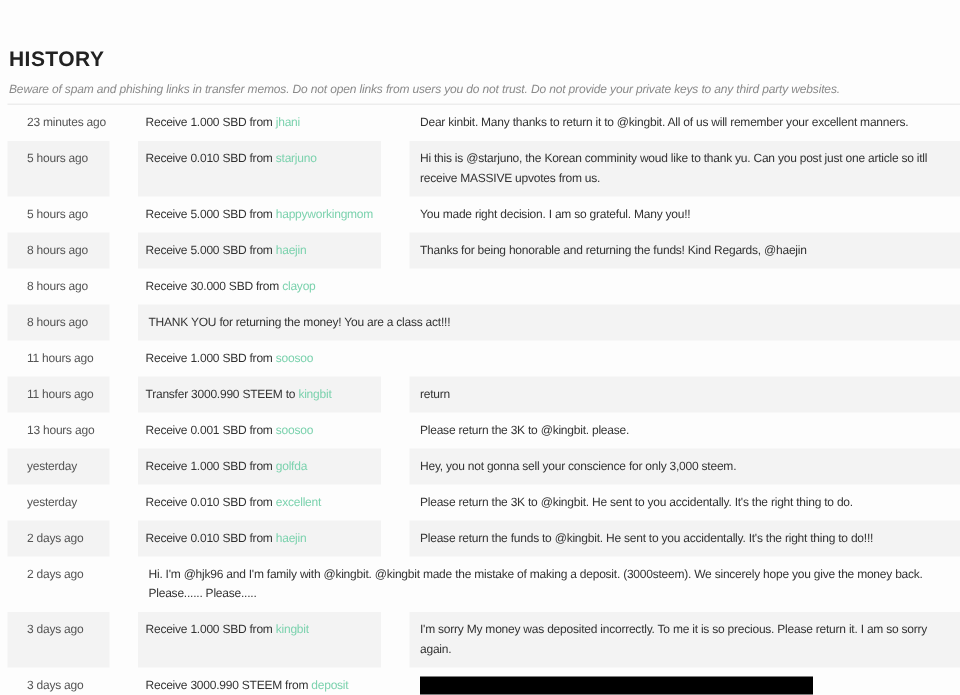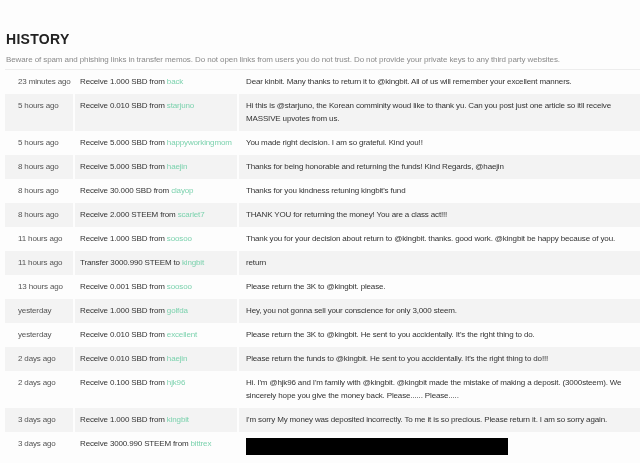--- a/index.html
+++ b/index.html
@@ -14,23 +14,24 @@
   .page { padding: 2px 0 0 5px; margin-top: 24px; }
   .page-title {
     font-size: 14px; font-weight: 700; color: #222;
     letter-spacing: 0.3px;
     margin: 5px 0 8px 1px;
   }
   .warning {
     font-size: 8px; color: #8a8a8a;
     letter-spacing: -0.1px;
     margin: 0 0 5px 1px;
+    font-style: italic;
   }
   .history-table { border-top: 1px solid #ededed; }
-  .row { display: flex; gap: 2px; }
+  .row { display: flex; gap: 19px; }
   .row.stripe .cell { background: var(--stripe, #f3f3f3); }
   .cell {
     padding: 5px 0 6px 0;
     font-size: 8px; line-height: 13px;
     letter-spacing: -0.15px;
   }
   .cell.time  { flex: none; width: 68px;  padding-left: 13px; color: #555; }
   .cell.desc  { flex: none; width: 162px; padding-left: 5px;  color: #333; }
   .cell.memo  { flex: 1; padding-left: 7px; padding-right: 8px; color: #333; }
   a.user { color: var(--accent, #7cd2ae); text-decoration: none; cursor: pointer; }
@@ -39,79 +40,70 @@
 </head>
 <body>
 
 <div class="page">
   <h1 class="page-title">HISTORY</h1>
   <p class="warning">Beware of spam and phishing links in transfer memos. Do not open links from users you do not trust. Do not provide your private keys to any third party websites.</p>
 
   <div class="history-table" id="history-table">
   <div class="row">
     <div class="cell time">23 minutes ago</div>
-    <div class="cell desc"><span class="action">Receive 1.000 SBD from</span> <a class="user">back</a></div>
+    <div class="cell desc"><span class="action">Receive 1.000 SBD from</span> <a class="user">jhani</a></div>
     <div class="cell memo">
       <span class="memo-text">Dear kinbit. Many thanks to return it to @kingbit. All of us will remember your excellent manners.</span>
       
     </div>
   </div>
 
   <div class="row stripe">
     <div class="cell time">5 hours ago</div>
     <div class="cell desc"><span class="action">Receive 0.010 SBD from</span> <a class="user">starjuno</a></div>
     <div class="cell memo">
       <span class="memo-text">Hi this is @starjuno, the Korean comminity woud like to thank yu. Can you post just one article so itll receive MASSIVE upvotes from us.</span>
       
     </div>
   </div>
 
   <div class="row">
     <div class="cell time">5 hours ago</div>
     <div class="cell desc"><span class="action">Receive 5.000 SBD from</span> <a class="user">happyworkingmom</a></div>
     <div class="cell memo">
-      <span class="memo-text">You made right decision. I am so grateful. Kind you!!</span>
+      <span class="memo-text">You made right decision. I am so grateful. Many you!!</span>
       
     </div>
   </div>
 
   <div class="row stripe">
     <div class="cell time">8 hours ago</div>
     <div class="cell desc"><span class="action">Receive 5.000 SBD from</span> <a class="user">haejin</a></div>
     <div class="cell memo">
       <span class="memo-text">Thanks for being honorable and returning the funds! Kind Regards, @haejin</span>
       
     </div>
   </div>
 
   <div class="row">
     <div class="cell time">8 hours ago</div>
     <div class="cell desc"><span class="action">Receive 30.000 SBD from</span> <a class="user">clayop</a></div>
-    <div class="cell memo">
-      <span class="memo-text">Thanks for you kindness retuning kingbit's fund</span>
-      
-    </div>
   </div>
 
   <div class="row stripe">
     <div class="cell time">8 hours ago</div>
-    <div class="cell desc"><span class="action">Receive 2.000 STEEM from</span> <a class="user">scarlet7</a></div>
     <div class="cell memo">
       <span class="memo-text">THANK YOU for returning the money! You are a class act!!!</span>
       
     </div>
   </div>
 
   <div class="row">
     <div class="cell time">11 hours ago</div>
     <div class="cell desc"><span class="action">Receive 1.000 SBD from</span> <a class="user">soosoo</a></div>
-    <div class="cell memo">
-      <span class="memo-text">Thank you for your decision about return to @kingbit. thanks. good work. @kingbit be happy because of you.</span>
-      
-    </div>
   </div>
 
   <div class="row stripe">
     <div class="cell time">11 hours ago</div>
     <div class="cell desc"><span class="action">Transfer 3000.990 STEEM to</span> <a class="user">kingbit</a></div>
     <div class="cell memo">
       <span class="memo-text">return</span>
       
     </div>
   </div>
@@ -147,38 +139,37 @@
     <div class="cell time">2 days ago</div>
     <div class="cell desc"><span class="action">Receive 0.010 SBD from</span> <a class="user">haejin</a></div>
     <div class="cell memo">
       <span class="memo-text">Please return the funds to @kingbit. He sent to you accidentally. It's the right thing to do!!!</span>
       
     </div>
   </div>
 
   <div class="row">
     <div class="cell time">2 days ago</div>
-    <div class="cell desc"><span class="action">Receive 0.100 SBD from</span> <a class="user">hjk96</a></div>
     <div class="cell memo">
       <span class="memo-text">Hi. I'm @hjk96 and I'm family with @kingbit. @kingbit made the mistake of making a deposit. (3000steem). We sincerely hope you give the money back. Please...... Please.....</span>
       
     </div>
   </div>
 
   <div class="row stripe">
     <div class="cell time">3 days ago</div>
     <div class="cell desc"><span class="action">Receive 1.000 SBD from</span> <a class="user">kingbit</a></div>
     <div class="cell memo">
       <span class="memo-text">I'm sorry My money was deposited incorrectly. To me it is so precious. Please return it. I am so sorry again.</span>
       
     </div>
   </div>
 
   <div class="row">
     <div class="cell time">3 days ago</div>
-    <div class="cell desc"><span class="action">Receive 3000.990 STEEM from</span> <a class="user">bittrex</a></div>
+    <div class="cell desc"><span class="action">Receive 3000.990 STEEM from</span> <a class="user">deposit</a></div>
     <div class="cell memo">
 
       <div class="redacted-box"></div>
     </div>
   </div>
 </div>
 </div>
 
 </body></html>

